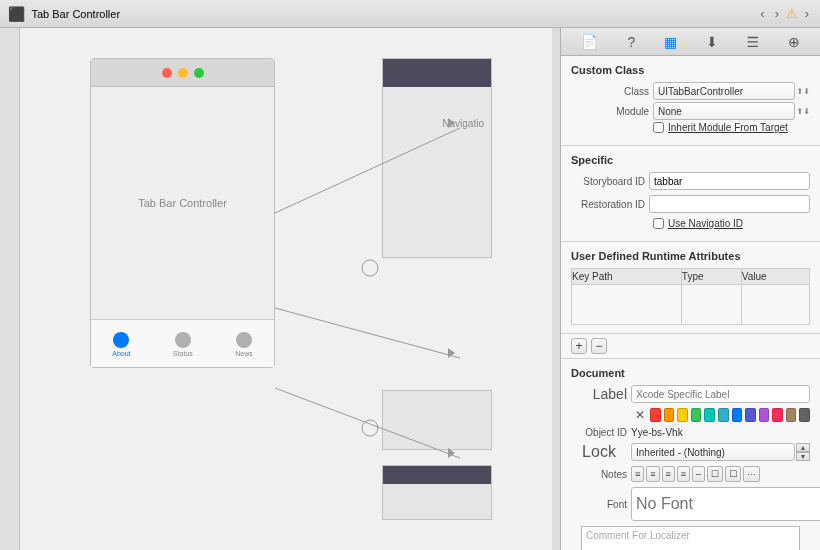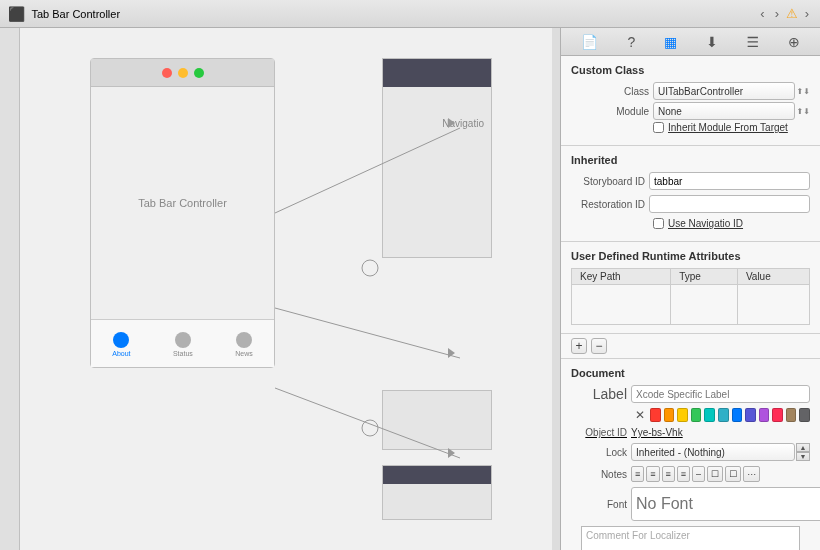--- a/index.html
+++ b/index.html
@@ -297,21 +297,21 @@
 
     
     .attributes-table {
       width: 100%;
       border-collapse: collapse;
       font-size: 10px;
     }
     .attributes-table th {
       background: #e8e8e8;
       border: 1px solid #ccc;
-      padding: 2px 8px;
+      padding: 2px 0;
       font-weight: 500;
       color: #333;
       text-align: left;
     }
     .attributes-table td {
       border: 1px solid #ccc;
       padding: 2px 4px;
       height: 18px;
       color: #333;
     }
@@ -390,21 +390,20 @@
       border: 1px solid rgba(0,0,0,0.2);
       border-radius: 2px;
       cursor: pointer;
     }
 
     
     .obj-id-row {
       display: flex;
       align-items: center;
       margin-bottom: 5px;
-      text-decoration: underline;
     }
     .obj-id-label {
       font-size: 10px;
       color: #555;
       width: 60px;
       flex-shrink: 0;
       text-align: right;
       padding-right: 4px;
     }
     .obj-id-value {
@@ -412,25 +411,25 @@
       color: #333;
     }
 
     
     .lock-row {
       display: flex;
       align-items: center;
       margin-bottom: 5px;
     }
     .lock-label {
-      font-size: 10px;
+      font-size: 16px;
       color: #555;
       width: 60px;
       flex-shrink: 0;
-      text-align: right;
+      text-align: center;
       padding-right: 4px;
     }
     .lock-select-container {
       flex: 1;
       display: flex;
       align-items: center;
     }
     .lock-select {
       flex: 1;
       height: 18px;
@@ -706,21 +705,21 @@
           </div>
         </div>
 
         <div class="checkbox-row">
           <input type="checkbox" style="">
           <span class="checkbox-label">Inherit Module From Target</span>
         </div>
       </div>
 
       <div class="section">
-        <div class="section-title">Inherited</div>
+        <div class="section-title">Specific</div>
 
         <div class="identity-row">
           <span class="identity-label">Storyboard ID</span>
           <input class="identity-input" type="text" value="tabbar" style="">
         </div>
 
         <div class="identity-row">
           <span class="identity-label">Restoration ID</span>
           <input class="identity-input" type="text" value="" style="">
         </div>

